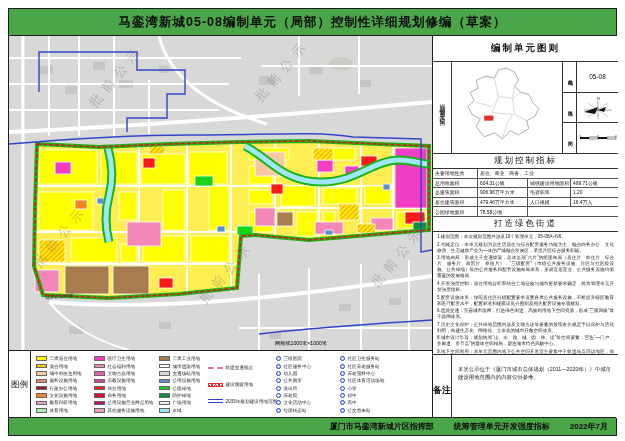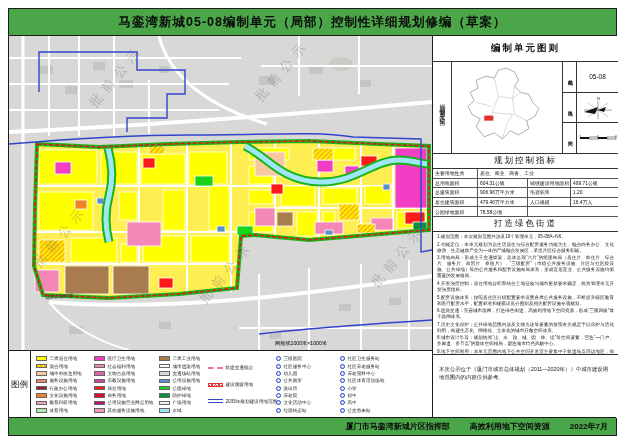--- a/index.html
+++ b/index.html
@@ -526,24 +526,25 @@
         <p>4.开发强度控制：居住用地容积率结合土地征收与城市更新要求确定，统筹管理单元开发强度指标。</p>
         <p>5.配套设施体系：按照居住区分级配置要求设置各类公共服务设施，不断提升辖区教育和医疗配套水平，配置标准和规模详见分图则及相关配套设施专项规划。</p>
         <p>6.道路交通：完善城市路网，打造绿色街道，高效利用地下空间资源，形成“三横四纵”骨干路网体系。</p>
         <p>7.历史文化保护：公共绿地范围内涉及文物古迹等要素的按照有关规定予以保护与活化利用，构建生态化、网络化、立体化的城市开敞空间体系。</p>
         <p>8.城市设计引导：规划统筹“山、水、路、城、园、林、堤”等空间要素，营造“一门户、多廊道、多节点”的整体空间格局，塑造城市特色风貌中心。</p>
         <p>9.地下空间利用：本单元范围内地下公共空间开发宜主要集中于轨道站点周边地区，商业、公共服务设施中心地区，可利用公共绿地及学校操场地面以下设置停车库、人防等设施。</p>
 
       </div>
 
       <div class="noterow">
+        <div class="notelab">备注</div>
         <div class="notebody">本次公示位于《厦门市城市总体规划（2011—2020年）》中城市建设用地范围内的内容仅供参考。</div>
       </div>
     </div>
 
     <div class="footer">
       <span>厦门市马銮湾新城片区指挥部</span>
-      <span>高效利用地下空间资源</span>
+      <span>统筹管理单元开发强度指标</span>
       <span>2022年7月</span>
     </div>
 
   </div>
 </div>
 
 </body></html>

